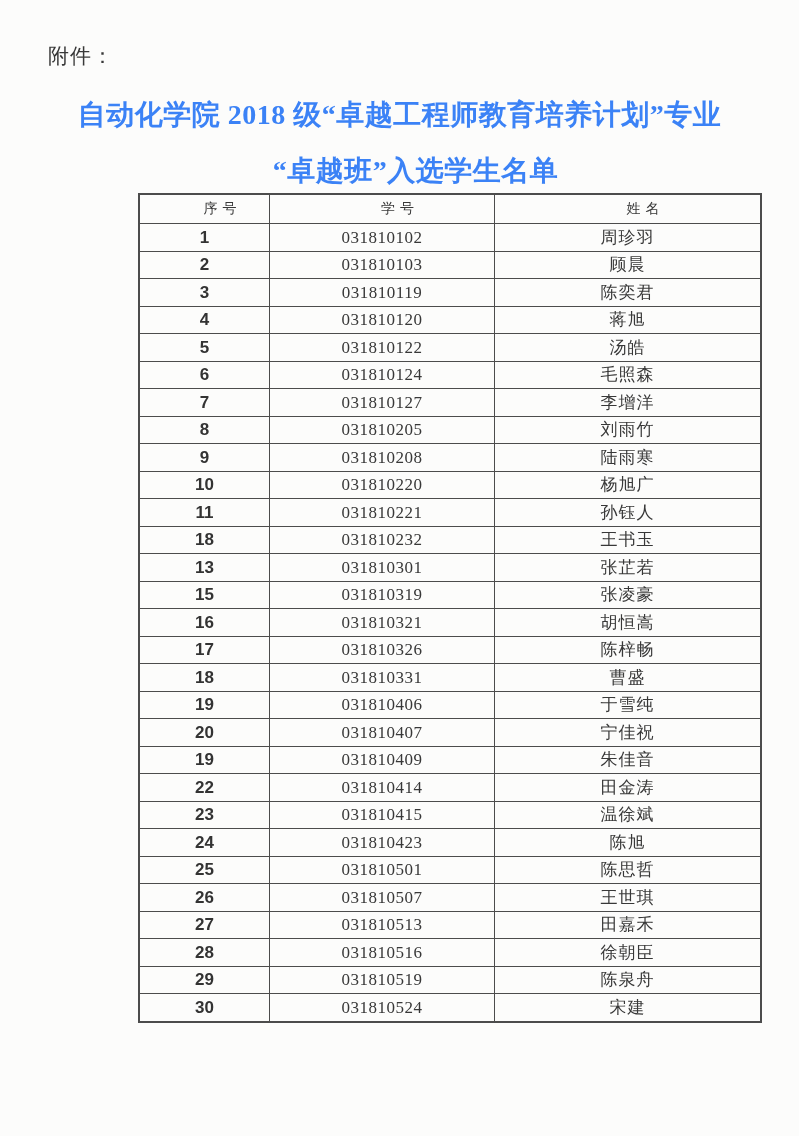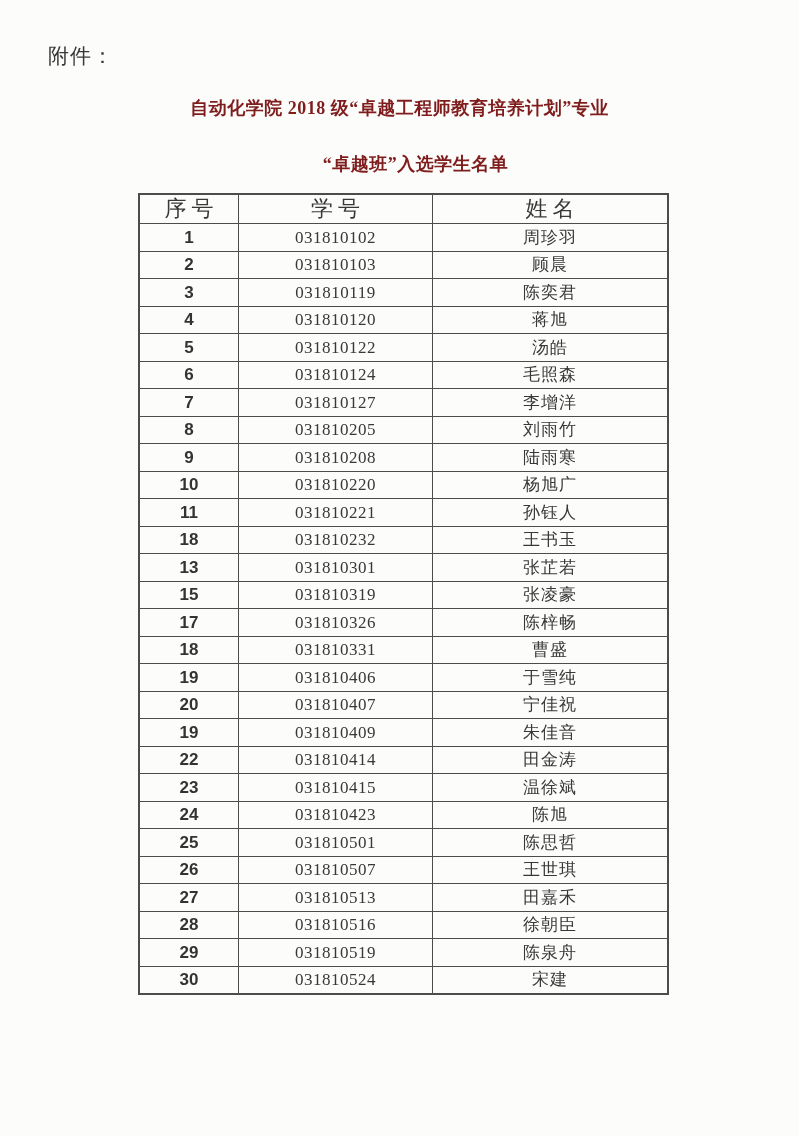--- a/index.html
+++ b/index.html
@@ -25,22 +25,22 @@
     top: 42px;
     font-size: 21px;
     letter-spacing: 1px;
   }
   .doc-title {
     position: absolute;
     left: 0;
     width: 799px;
     text-align: center;
     font-weight: bold;
-    font-size: 18px;
-    color: #7f1d1d;
+    font-size: 28px;
+    color: #3b82f6;
     letter-spacing: 0.5px;
   }
   .doc-title.line1 { top: 96px; }
   .doc-title.line2 { top: 152px; margin-left: 16px; }
 
   .table-wrap {
     position: absolute;
     left: 138px;
     top: 193px;
   }
@@ -58,21 +58,22 @@
     font-size: 17px;
     line-height: 1;
     overflow: hidden;
     white-space: nowrap;
   }
   table.student-table th {
     height: 28px;
     font-weight: normal;
     letter-spacing: 5px;
     text-indent: 5px;
-    font-size: 22px;
+    font-size: 14px;
+    padding-left: 31px;
   }
   table.student-table td {
     height: 26.5px;
   }
   .col-seq  { width: 98px; }
   .col-id   { width: 193px; }
   .col-name { width: 234px; }
 
   td.col-seq {
     font-family: "Liberation Sans", "DejaVu Sans", sans-serif;
@@ -177,20 +178,25 @@
             <td class="col-seq">13</td>
             <td class="col-id">031810301</td>
             <td class="col-name">张芷若</td>
           </tr>
           <tr>
             <td class="col-seq">15</td>
             <td class="col-id">031810319</td>
             <td class="col-name">张凌豪</td>
           </tr>
           <tr>
+            <td class="col-seq">16</td>
+            <td class="col-id">031810321</td>
+            <td class="col-name">胡恒嵩</td>
+          </tr>
+          <tr>
             <td class="col-seq">17</td>
             <td class="col-id">031810326</td>
             <td class="col-name">陈梓畅</td>
           </tr>
           <tr>
             <td class="col-seq">18</td>
             <td class="col-id">031810331</td>
             <td class="col-name">曹盛</td>
           </tr>
           <tr>

